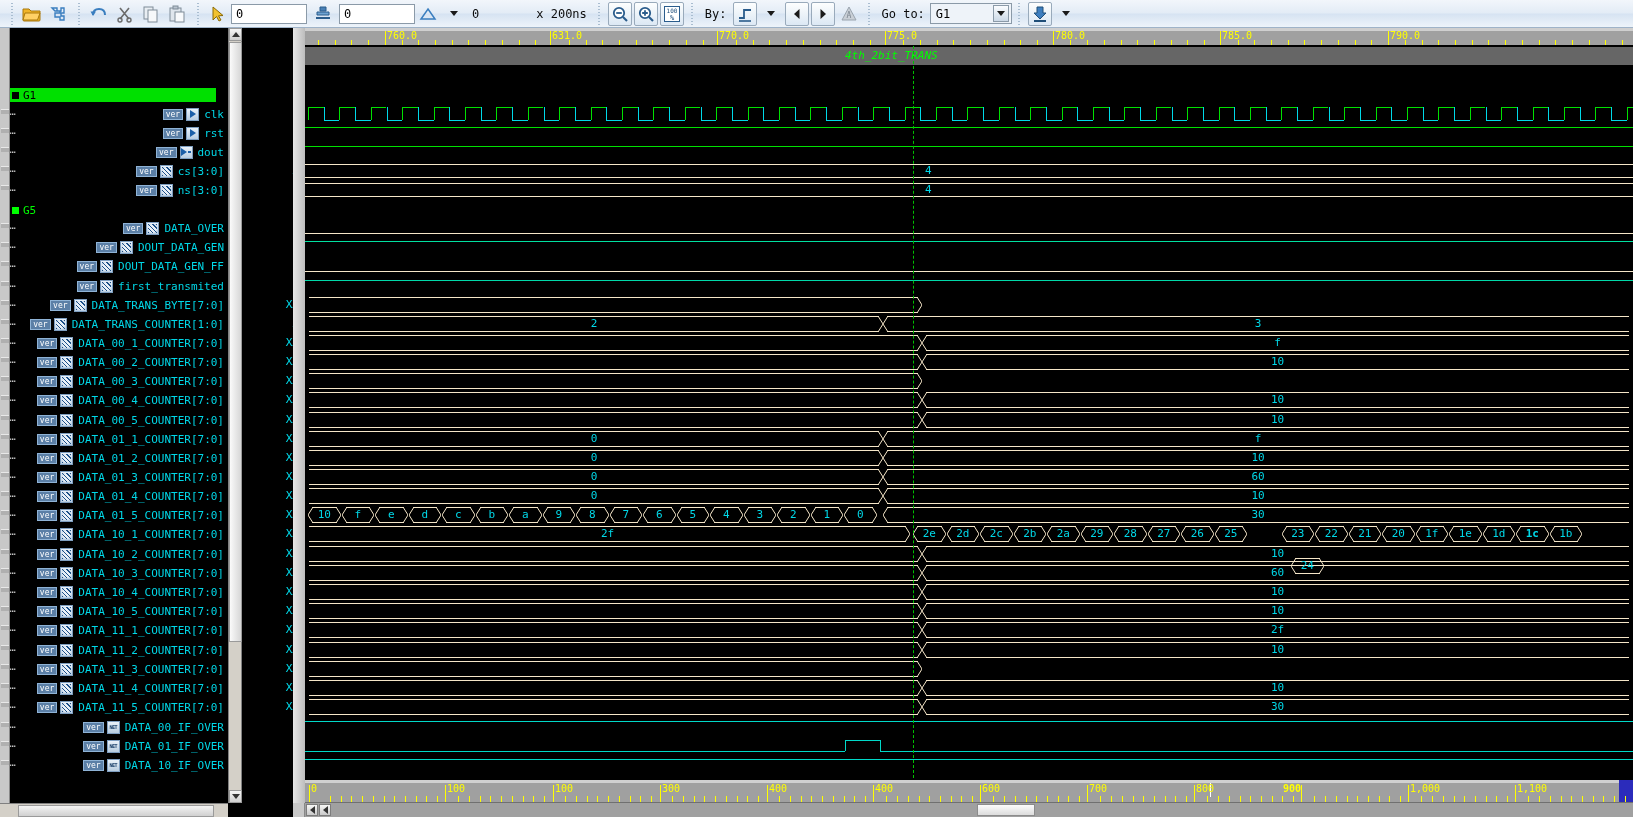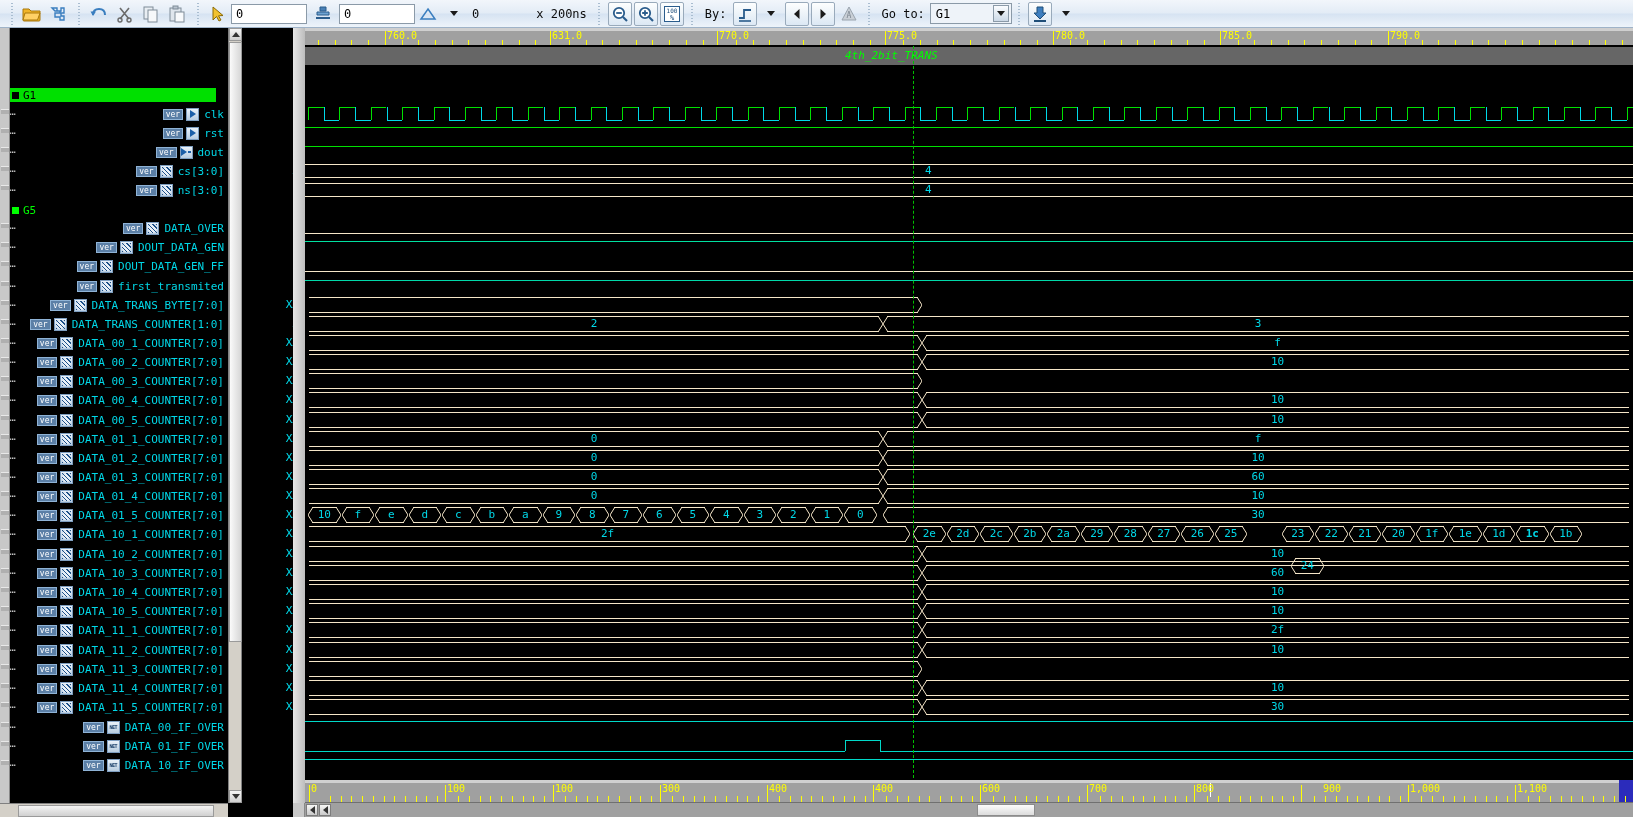--- a/index.html
+++ b/index.html
@@ -1791,21 +1791,21 @@
       <div class="ovlabel" style="left: 462px;">400</div>
       <div class="ovtick major" style="left: 568px;"></div>
       <div class="ovlabel" style="left: 568px;">400</div>
       <div class="ovtick major" style="left: 675px;"></div>
       <div class="ovlabel" style="left: 675px;">600</div>
       <div class="ovtick major" style="left: 782px;"></div>
       <div class="ovlabel" style="left: 782px;">700</div>
       <div class="ovtick major" style="left: 889px;"></div>
       <div class="ovlabel" style="left: 889px;">800</div>
       <div class="ovtick major" style="left: 996px;"></div>
-      <div class="ovlabel" style="left: 1016px;">900</div>
+      <div class="ovlabel" style="left: 976px; font-weight: bold;">900</div>
       <div class="ovtick major" style="left: 1103px;"></div>
       <div class="ovlabel" style="left: 1103px;">1,000</div>
       <div class="ovtick major" style="left: 1210px;"></div>
       <div class="ovlabel" style="left: 1210px;">1,100</div>
       <div class="ovtick minor" style="left: 25px;"></div>
       <div class="ovtick minor" style="left: 36px;"></div>
       <div class="ovtick minor" style="left: 46px;"></div>
       <div class="ovtick minor" style="left: 57px;"></div>
       <div class="ovtick minor" style="left: 68px;"></div>
       <div class="ovtick minor" style="left: 79px;"></div>

